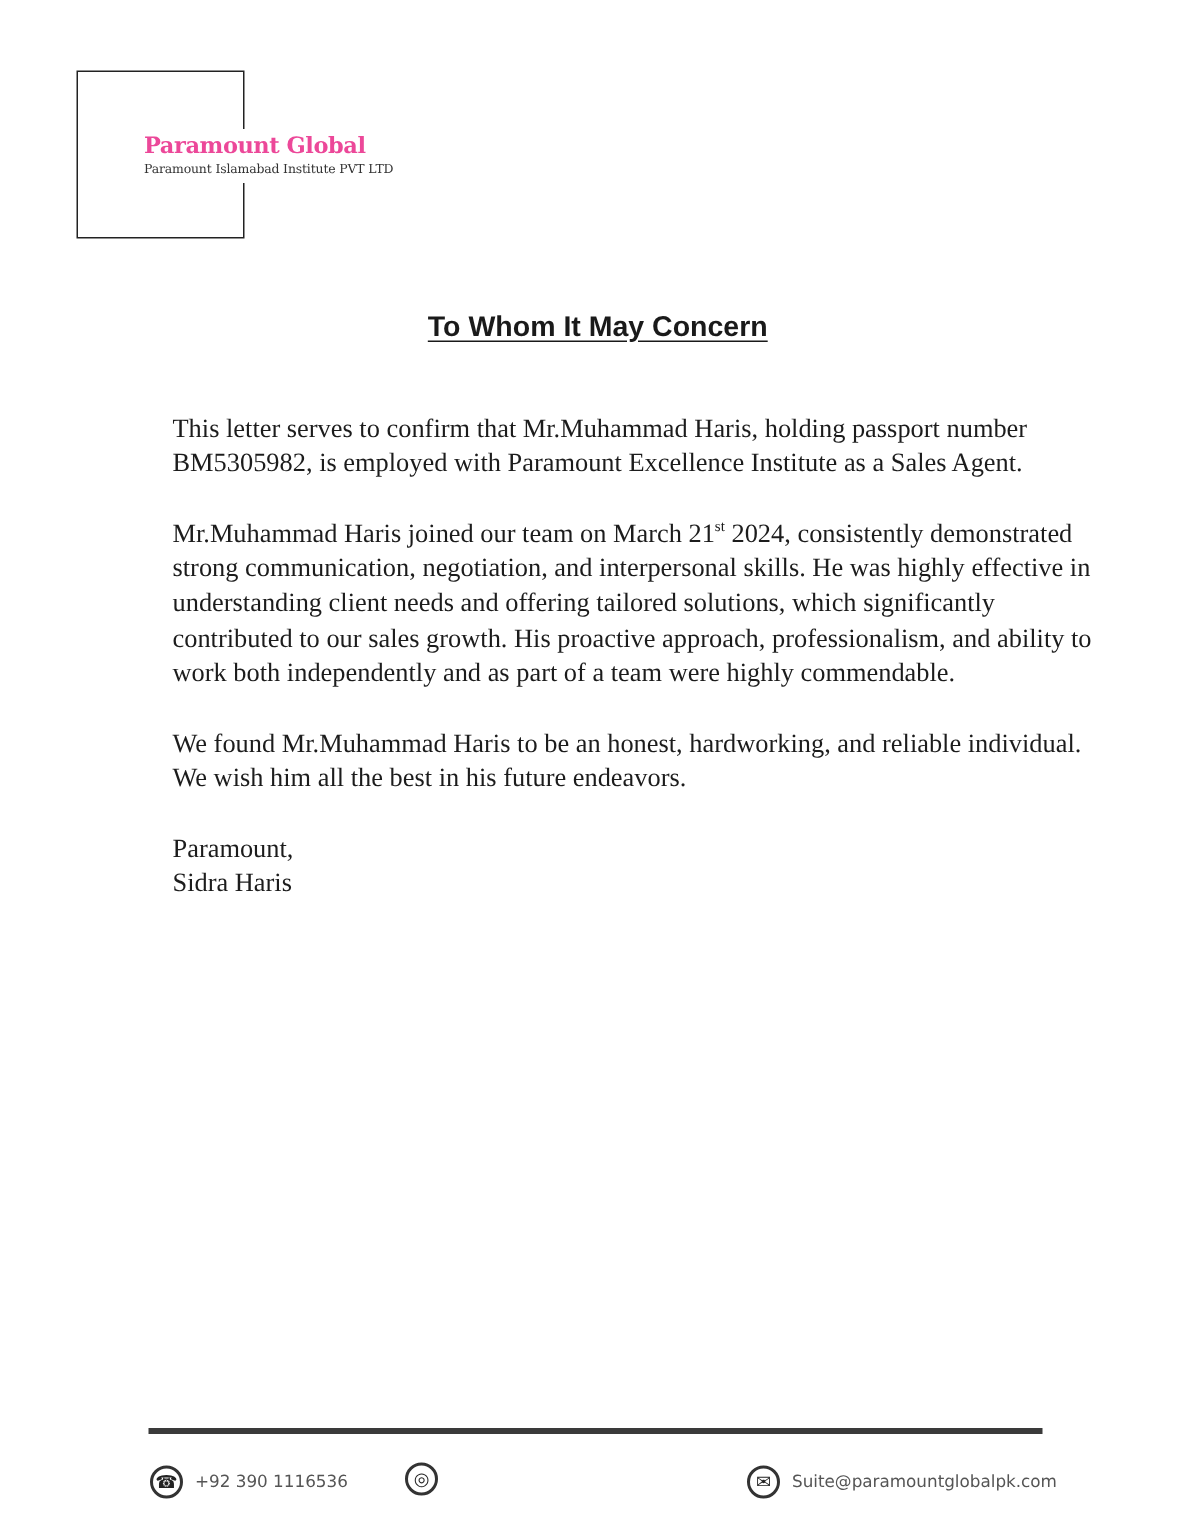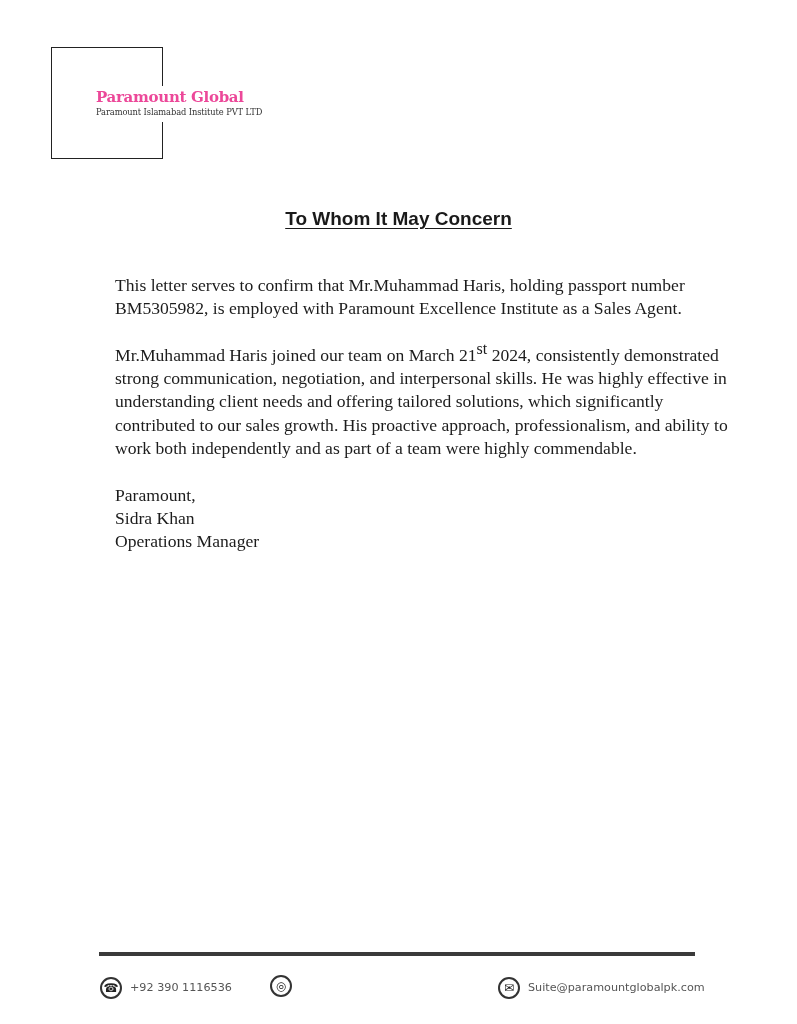--- a/index.html
+++ b/index.html
@@ -6,42 +6,42 @@
   body { width:797px; height:1024px; position:relative; overflow:hidden; color:#1a1a1a; }
   .logo-box { position:absolute; left:51px; top:47px; width:112px; height:112px; border:1.5px solid #222; box-sizing:border-box; }
   .logo-mask { position:absolute; left:140px; top:86px; width:180px; height:36px; background:#fff; }
   .logo-name { position:absolute; left:96px; top:88px; font-family:"DejaVu Serif", serif; font-weight:bold; font-size:15px; color:#ec4899; letter-spacing:-0.3px; white-space:nowrap; }
   .logo-sub { position:absolute; left:96px; top:107px; font-family:"DejaVu Serif", serif; font-size:8.3px; color:#333; white-space:nowrap; letter-spacing:-0.1px; }
   .title { position:absolute; left:0; width:797px; top:208px; text-align:center; font-family:"Liberation Sans", sans-serif; font-weight:bold; font-size:19px; }
   .title span { text-decoration:underline; text-underline-offset:3px; }
   .body { position:absolute; left:89px; top:274px; width:620px; font-family:"Liberation Serif", serif; font-size:17.6px; line-height:23.3px; color:#1c1c1c;margin-left:26px; }
   .body p { margin:0 0 23.3px 0; }
   .sig p { margin:0; }
-  sup { font-size:16px; line-height:0; vertical-align:7px; }
+  sup { font-size:10px; line-height:0; vertical-align:7px; }
   .rule { position:absolute; left:99px; top:952px; width:596px; height:4px; background:#3a3a3a; }
   .footer-item { position:absolute; top:977px; display:flex; align-items:center; font-family:"DejaVu Sans", sans-serif; font-size:11.2px; color:#555; line-height:14px; }
   .ficon { width:22px; height:22px; border:2px solid #333; border-radius:50%; box-sizing:border-box; display:flex; align-items:center; justify-content:center; margin-right:8px; font-size:12px; color:#222; }
 </style>
 </head>
 <body>
 
 <div class="logo-box"></div>
 <div class="logo-mask"></div>
 <div class="logo-name">Paramount Global</div>
 <div class="logo-sub">Paramount Islamabad Institute PVT LTD</div>
 
 <div class="title"><span>To Whom It May Concern</span></div>
 
 <div class="body">
   <p>This letter serves to confirm that Mr.Muhammad Haris, holding passport number BM5305982, is employed with Paramount Excellence Institute as a Sales Agent.</p>
   <p><span>Mr.Muhammad Haris joined our team on March 21</span><sup>st</sup><span> 2024, consistently demonstrated strong communication, negotiation, and interpersonal skills. He was highly effective in understanding client needs and offering tailored solutions, which significantly contributed to our sales growth. His proactive approach, professionalism, and ability to work both independently and as part of a team were highly commendable.</span></p>
+  <p>We found Mr.Muhammad Haris to be an honest, hardworking, and reliable individual. We wish him all the best in his future endeavors.</p>
   <div class="sig">
     <p>Paramount,</p>
-    <p>Sidra Khan</p>
-    <p>Operations Manager</p>
+    <p>Sidra Haris</p>
   </div>
 </div>
 
 <div class="rule"></div>
 
 <div class="footer-item" style="left:100px;">
   <span class="ficon">☎</span>
   <span>+92 390 1116536</span>
 </div>
 <div class="footer-item" style="left:270px; top:975px;">

